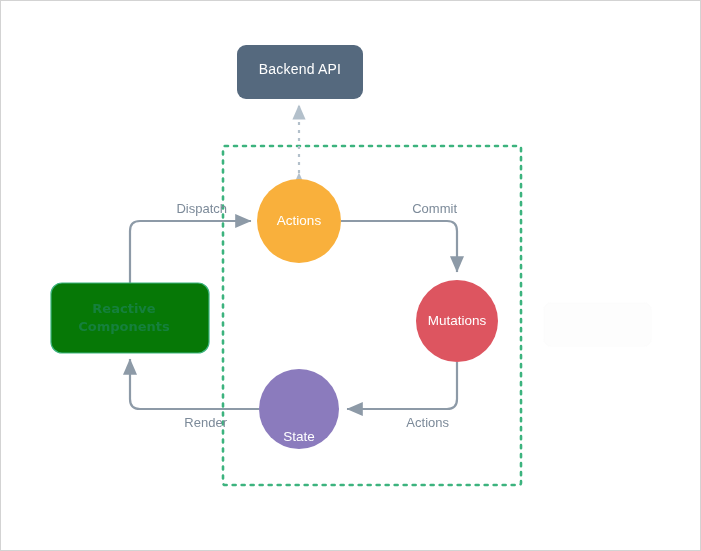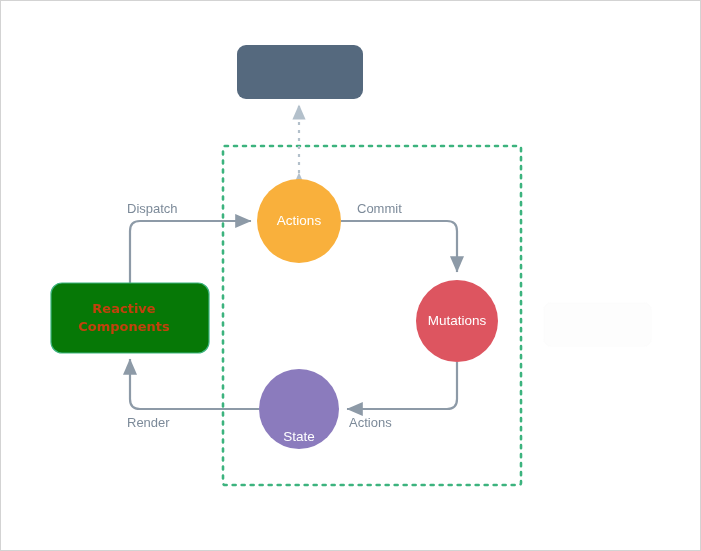--- a/index.html
+++ b/index.html
@@ -41,21 +41,21 @@
     color: #ffffff;
     letter-spacing: 0.2px;
   }
   
   #reactive-components-label {
     left: 50px;
     top: 299px;
     width: 146px;
     font-size: 13px;
     font-weight: bold;
-    color: #c2410c;
+    color: #15803d;
     line-height: 18px;
     font-family: "DejaVu Sans", sans-serif;
   }
   
   #actions-label {
     left: 248px;
     top: 212px;
     width: 100px;
     font-size: 13.5px;
     color: #ffffff;
@@ -82,21 +82,21 @@
     width: 120px;
     font-size: 19px;
     color: #3cb37e;
     text-align: left;
   }
   
   .edge-label {
     position: absolute;
     font-size: 13px;
     color: #7c8a99;
-    text-align: left;
+    text-align: right;
     pointer-events: none;
     user-select: none;
   }
   #label-dispatch { left: 126px; top: 200px; width: 100px; }
   #label-commit   { left: 356px; top: 200px; width: 100px; }
   #label-mutate   { left: 348px; top: 414px; width: 100px; }
   #label-render   { left: 126px; top: 414px; width: 100px; }
 </style>
 </head>
 <body>
@@ -131,20 +131,21 @@
 
     <rect x="50" y="282" width="158" height="70" rx="11" ry="11" fill="#067806" stroke="#3cb37e" stroke-width="1.2"></rect>
 
     <circle cx="298" cy="220" r="42" fill="#f9b03c"></circle>
 
     <circle cx="456" cy="320" r="41" fill="#dd5560"></circle>
 
     <circle cx="298" cy="408" r="40" fill="#8b7bbd"></circle>
   </svg>
 
+  <div class="node-label" id="backend-api-label">Backend API</div>
 
   <div class="node-label" id="reactive-components-label">
     <div>Reactive</div>
     <div>Components</div>
   </div>
 
   <div class="node-label" id="actions-label">Actions</div>
 
   <div class="node-label" id="mutations-label">Mutations</div>
 

